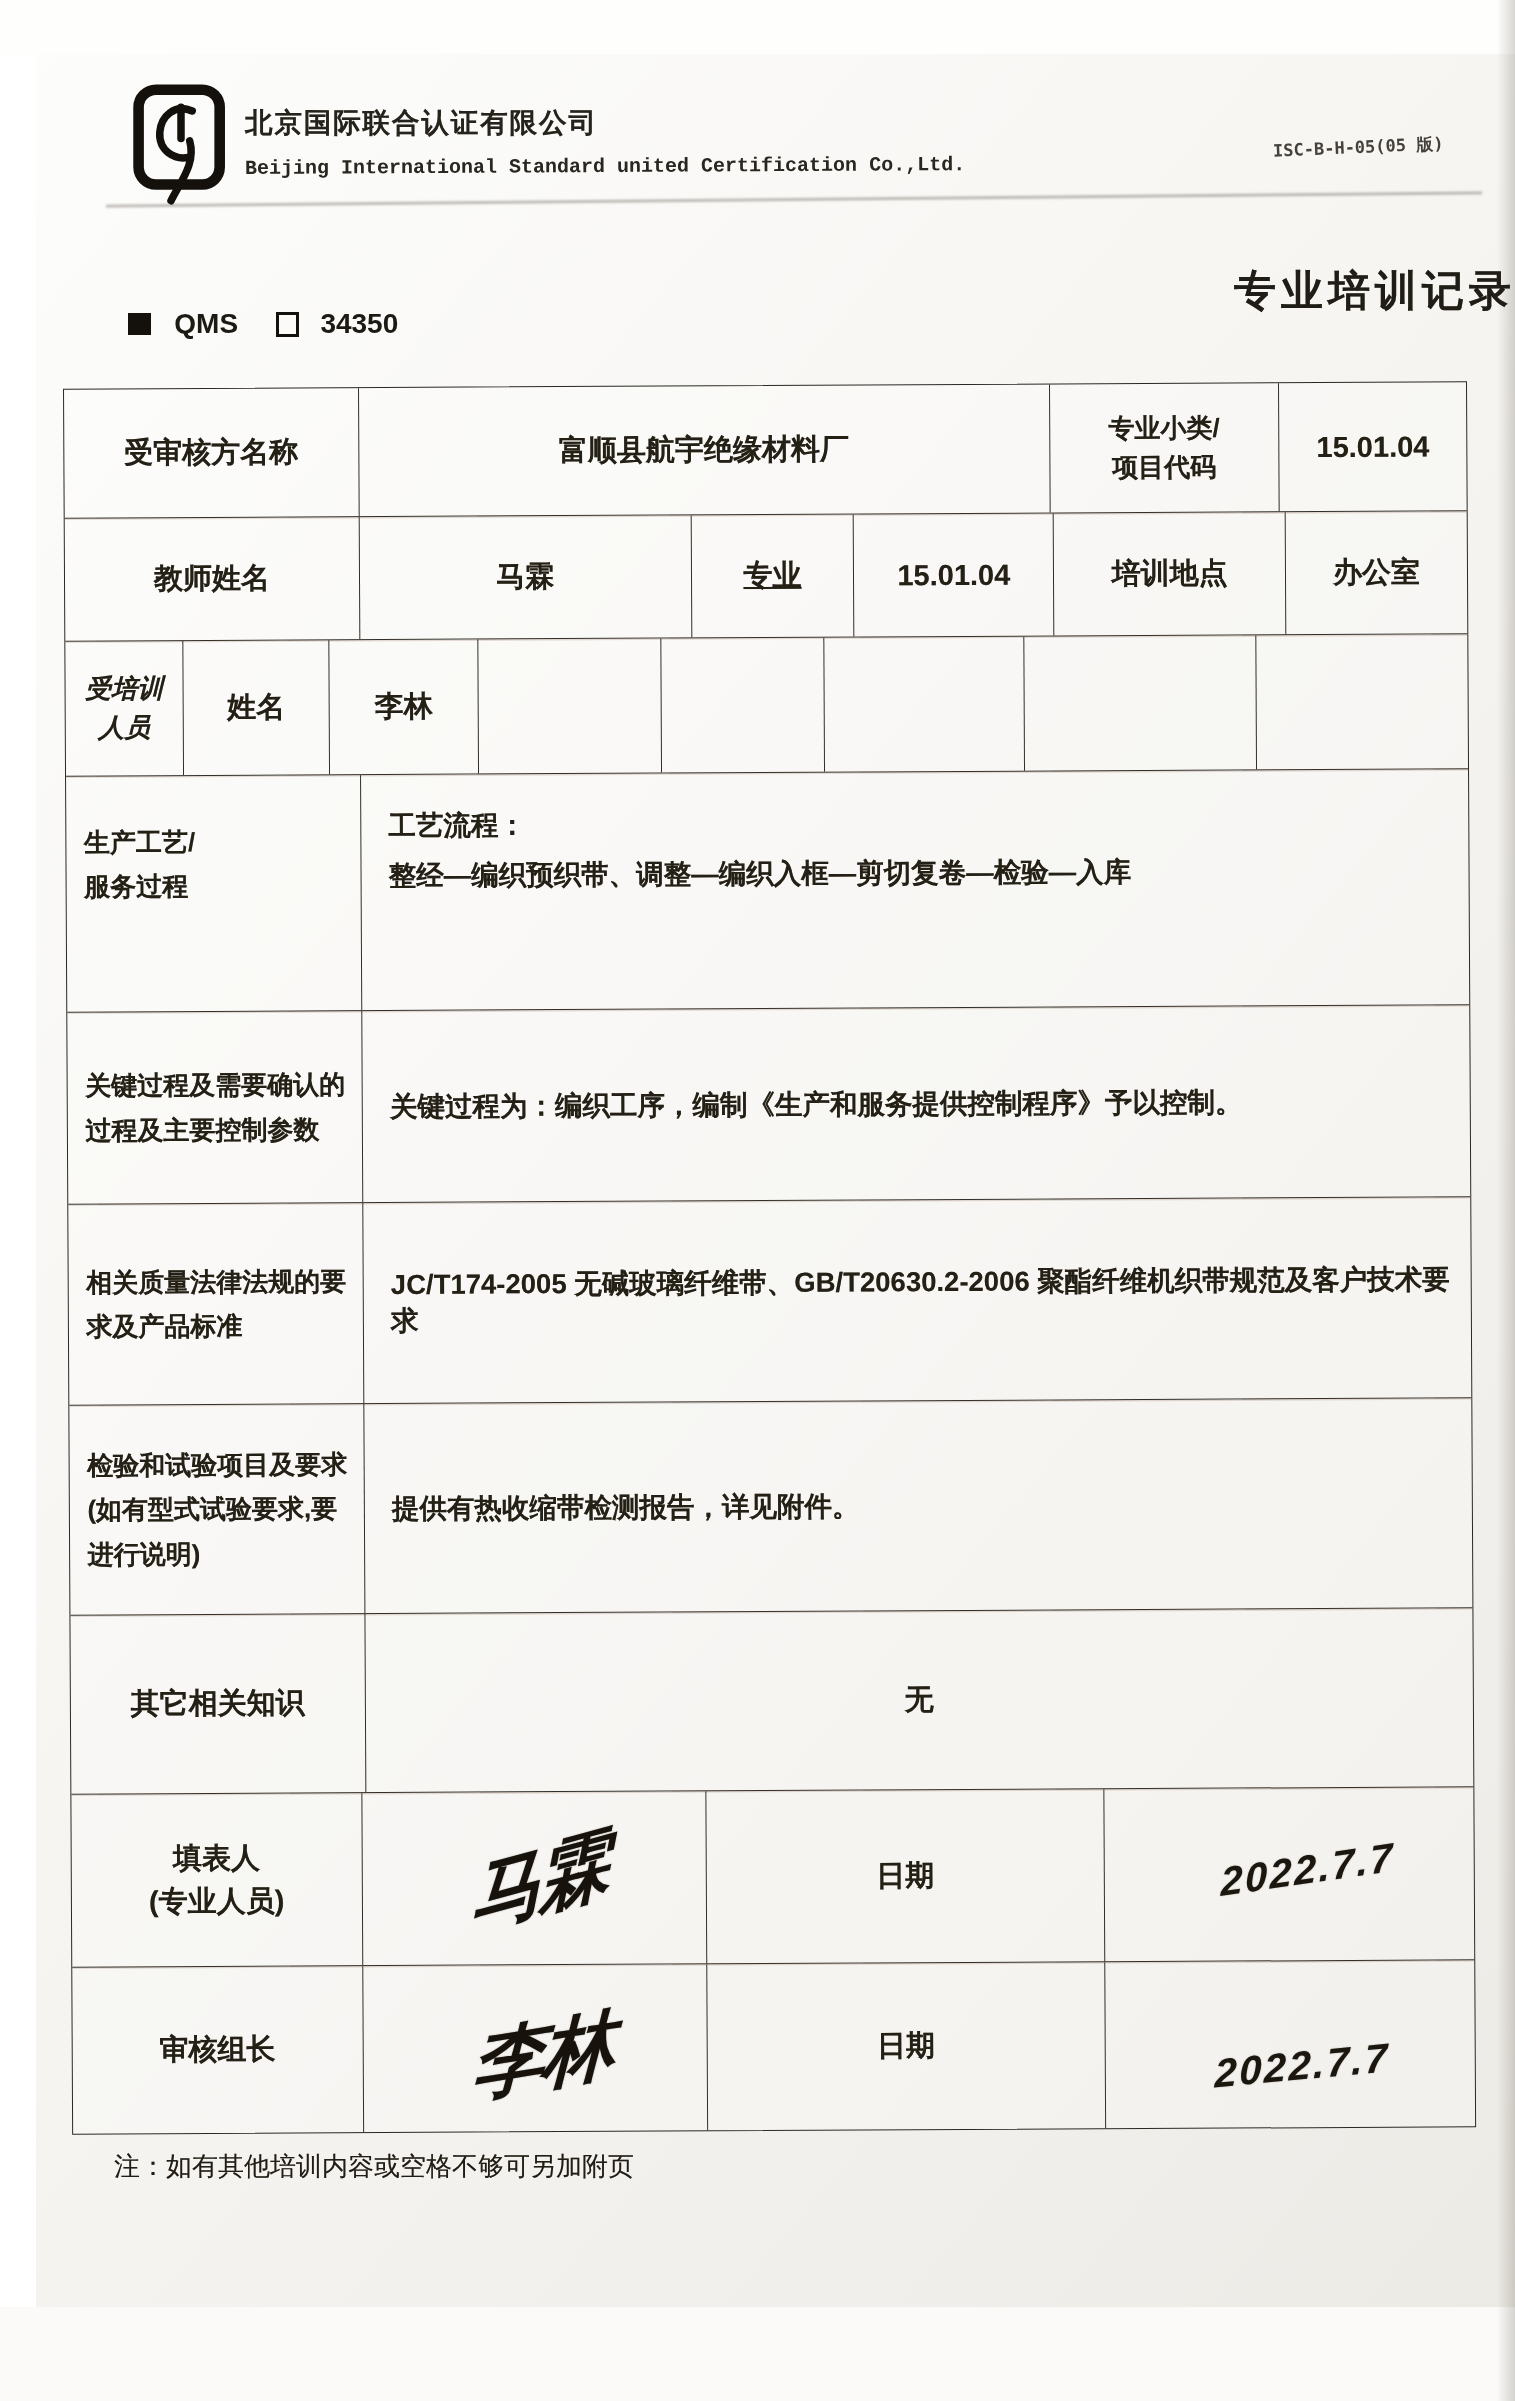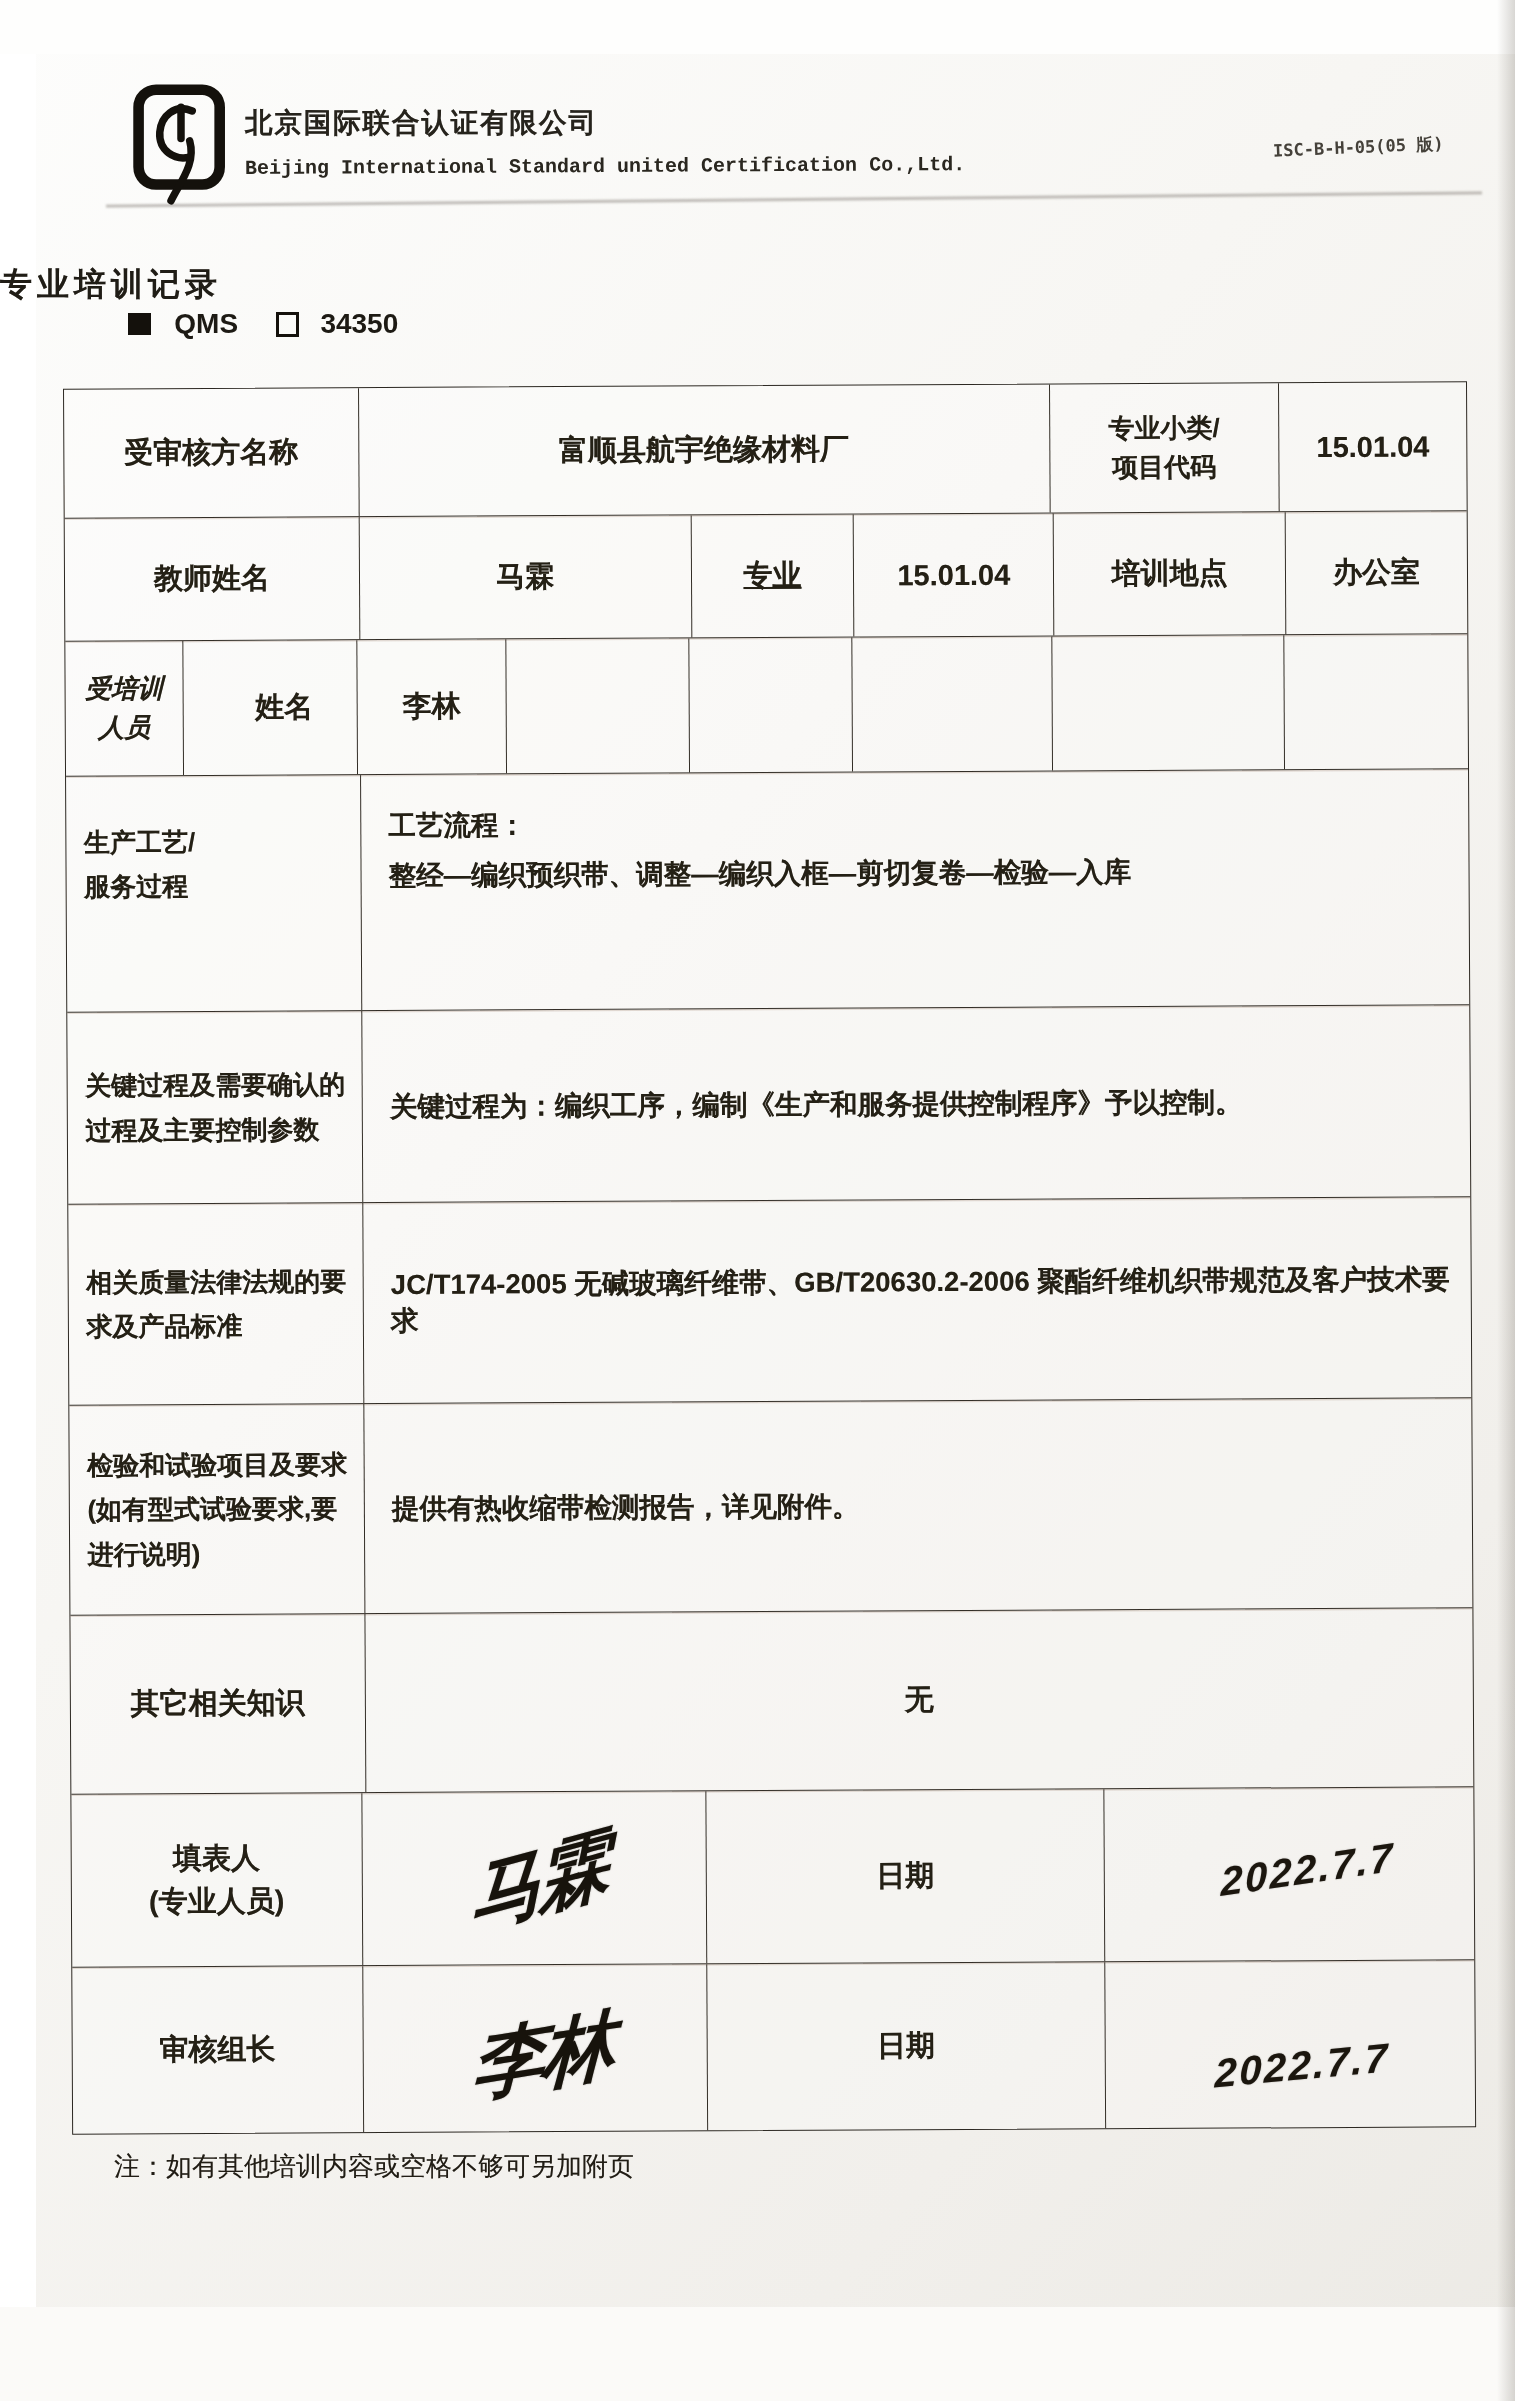--- a/index.html
+++ b/index.html
@@ -17,22 +17,22 @@
   .scan-streak{position:absolute;left:106px;top:198px;width:1376px;height:3.1px;
     background:rgba(95,88,80,.38);filter:blur(0.9px);transform:rotate(-.55deg);}
 
   
   .logo{position:absolute;left:128px;top:81px;width:106px;height:131px;overflow:visible;}
   .company-cn{position:absolute;left:245px;top:105px;font-size:27.5px;font-weight:700;letter-spacing:1.9px;color:#26231c;}
   .company-en{position:absolute;left:245px;top:155px;font-size:20px;font-weight:700;
     font-family:"Liberation Mono","DejaVu Sans Mono",monospace;letter-spacing:0;color:#2a2720;transform:rotate(-.3deg);}
   .doc-code{position:absolute;left:1273px;top:136px;font-size:17px;font-weight:600;color:#45413a;
     font-family:"DejaVu Sans Mono",monospace;transform:rotate(-2.5deg);}
-  .title{position:absolute;left:0;top:263px;width:100%;text-align:left;
-    font-size:32px;font-weight:700;letter-spacing:5px;color:#201d16;}
+  .title{position:absolute;left:0;top:263px;width:100%;text-align:right;
+    font-size:42px;font-weight:700;letter-spacing:5px;color:#201d16;}
   .qms-line{position:absolute;left:128px;top:308px;font-size:28px;font-weight:700;color:#1d1a14;display:flex;align-items:center;gap:20px;}
   .sq-filled{display:inline-block;width:22.5px;height:22.5px;background:#14110c;margin-right:3.8px;}
   .sq-empty{display:inline-block;width:17.5px;height:19px;border:3.1px solid #14110c;margin:0 1.3px 0 17.5px;}
 
   
   .form-table{position:absolute;left:63px;top:385px;width:1404px;
     border:1.9px solid #2c2822;box-sizing:border-box;transform:rotate(-.3deg);transform-origin:50% 0;
     background:rgba(255,255,255,.25);}
   .row{display:flex;border-bottom:1.9px solid #332e27;box-shadow:0 1.3px 0.6px rgba(150,120,100,.25);}
   .row:last-child{border-bottom:none;box-shadow:none;}
@@ -100,21 +100,21 @@
       <div class="cell" style="width:332px;">马霖</div>
       <div class="cell" style="width:163px;text-decoration:underline;">专业</div>
       <div class="cell" style="width:200px;">15.01.04</div>
       <div class="cell" style="width:232px;">培训地点</div>
       <div class="cell" style="width:181px;text-align:center;">办公室</div>
     </div>
 
     <div class="row" style="height:134px;">
       <div class="cell pre small-lbl" style="width:118px;padding:0 5px;font-style:italic;">受培训
 人员</div>
-      <div class="cell" style="width:146px;margin-left:28px;">姓名</div>
+      <div class="cell" style="width:146px;">姓名</div>
       <div class="cell" style="width:149px;">李林</div>
       <div class="cell" style="width:183px;"></div>
       <div class="cell" style="width:163px;"></div>
       <div class="cell" style="width:200px;"></div>
       <div class="cell" style="width:232px;"></div>
       <div class="cell" style="width:181px;"></div>
     </div>
 
     <div class="row" style="height:235px;">
       <div class="cell pre lbl-left" style="width:295px;align-items:flex-start;padding-top:44px;">生产工艺/

